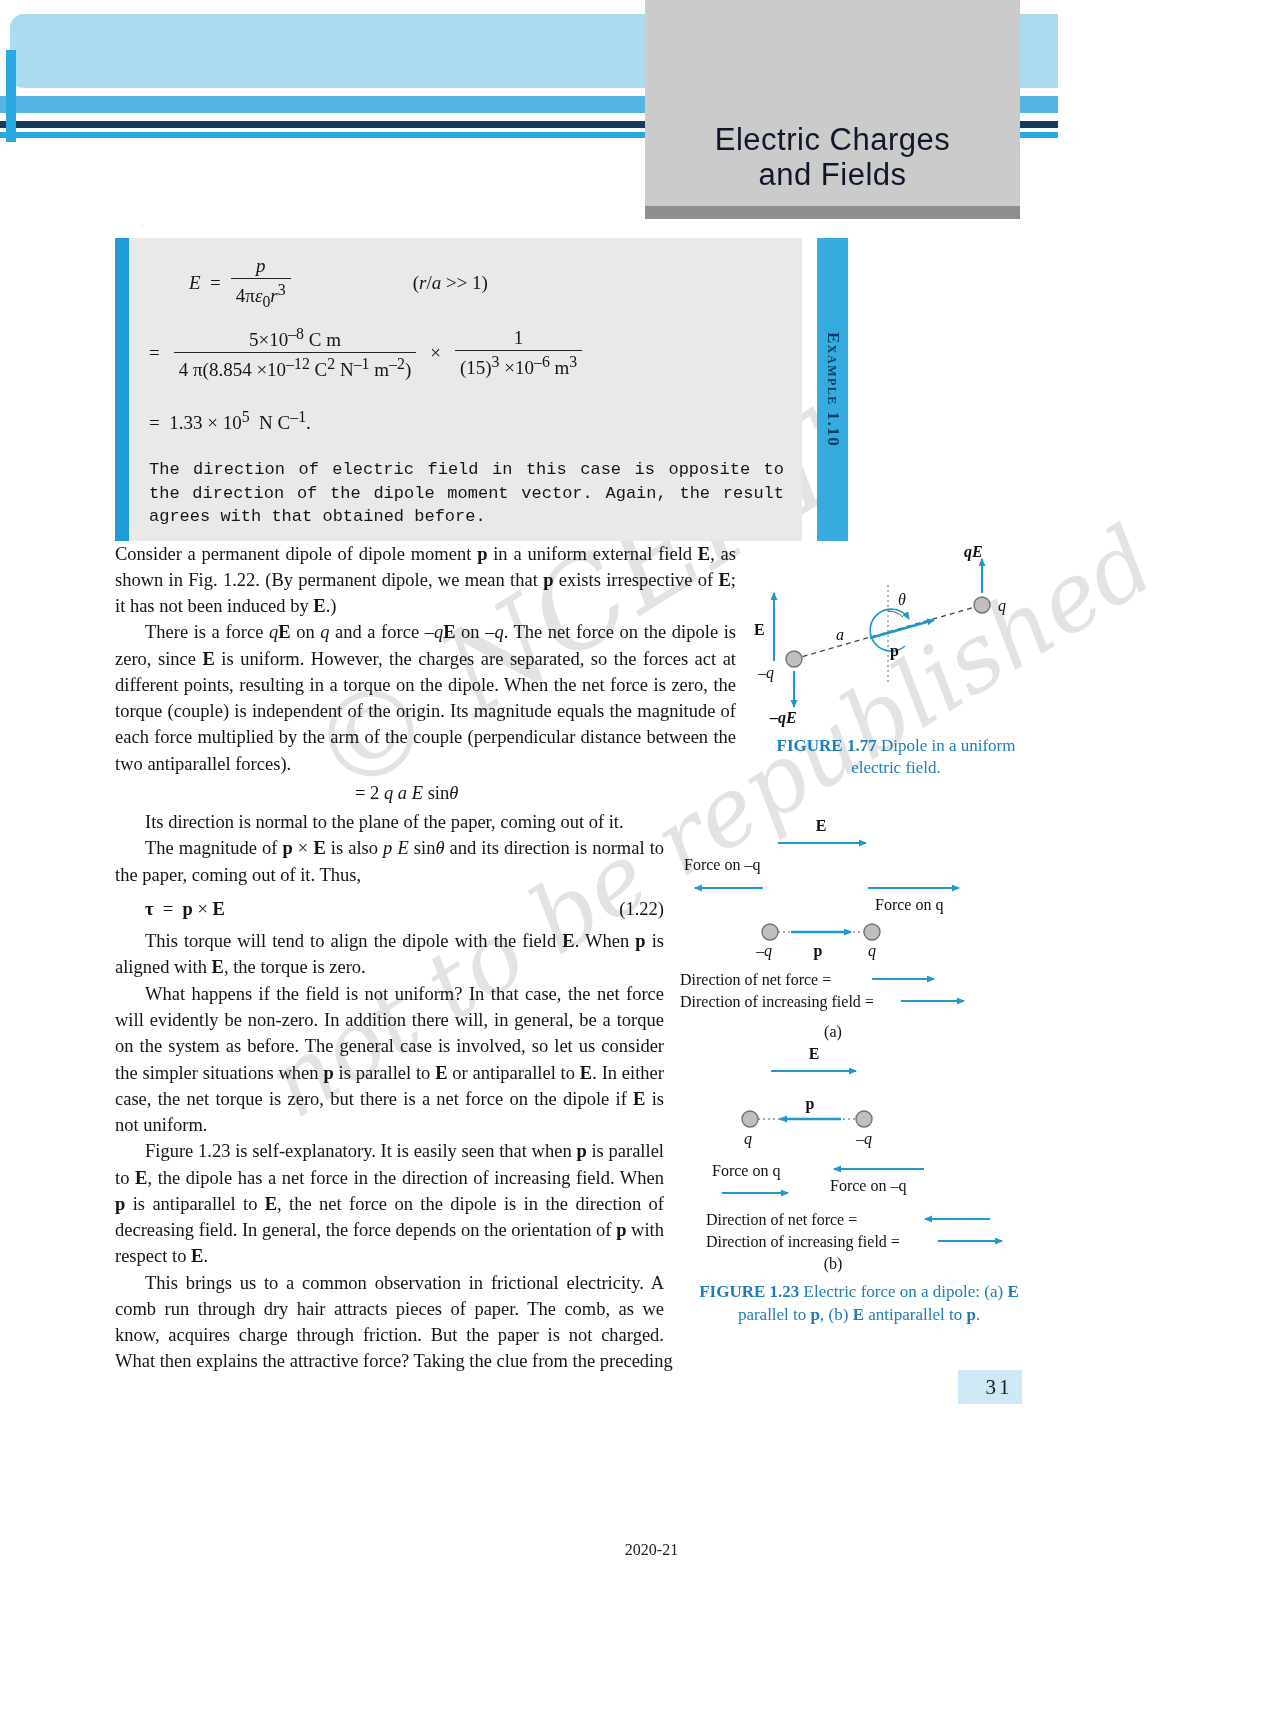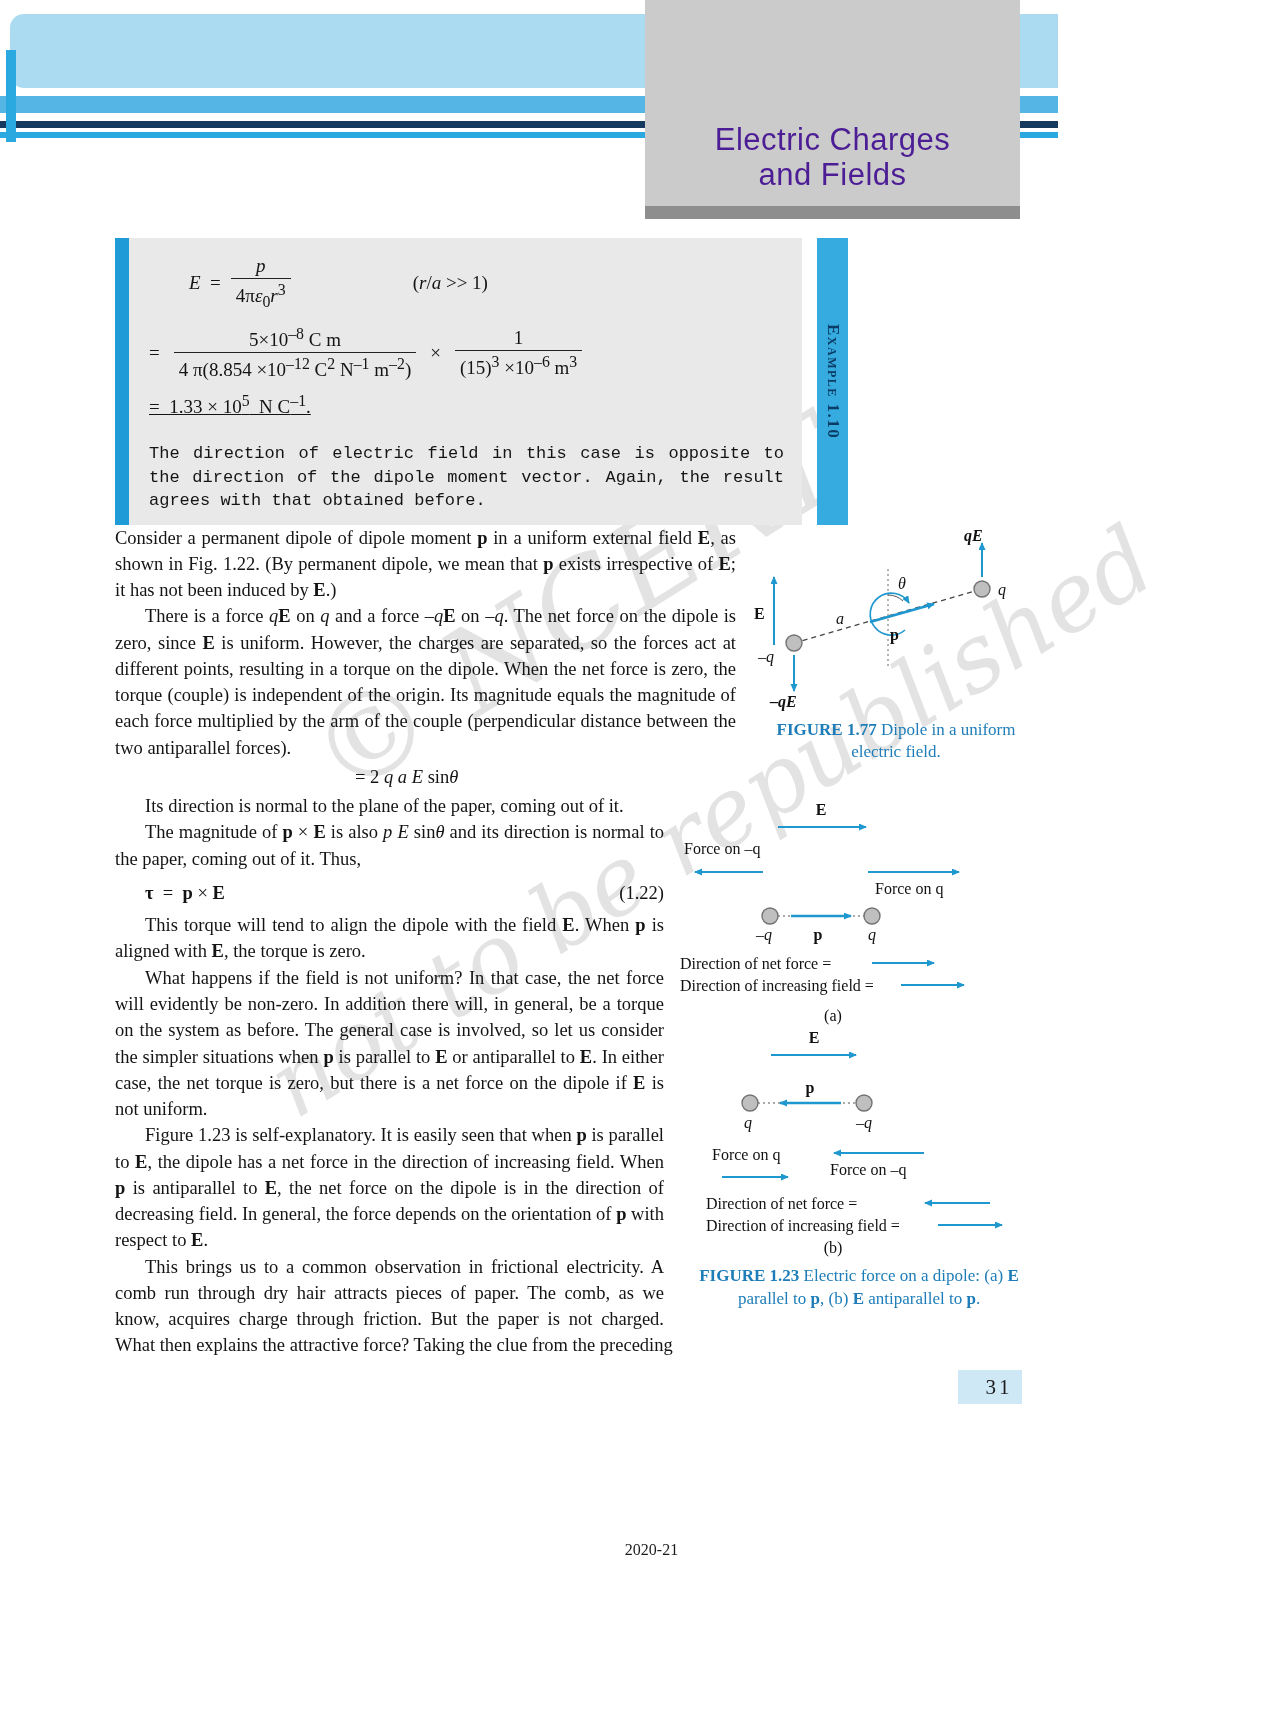--- a/index.html
+++ b/index.html
@@ -10,35 +10,35 @@
   
   .band-light { position:absolute; left:10px; top:14px; width:1048px; height:74px; background:#aadbf1; border-radius:14px 0 0 14px; }
   .band-mid   { position:absolute; left:0; top:96px; width:1058px; height:17px; background:#55b6e5; }
   .band-dark  { position:absolute; left:0; top:121px; width:1058px; height:7px; background:#16395f; }
   .band-cyan2 { position:absolute; left:0; top:132px; width:1058px; height:6px; background:#2aa9e0; }
   .left-bar   { position:absolute; left:6px; top:50px; width:10px; height:92px; background:#2aa9e0; }
 
   .chapter-box { position:absolute; left:645px; top:0; width:375px; height:219px; background:#cbcbcb; }
   .chapter-box .bottom-bar { position:absolute; left:0; bottom:0; width:100%; height:13px; background:#8e8e8e; }
   .chapter-title { position:absolute; left:0; right:0; bottom:26px; text-align:center;
-    font-family:"Liberation Sans", sans-serif; font-size:31px; color:#4c1d95; line-height:1.15; letter-spacing:.5px; }
+    font-family:"Liberation Sans", sans-serif; font-size:31px; color:#0f172a; line-height:1.15; letter-spacing:.5px; }
 
   
   .example-wrap { position:relative; z-index:1; margin:238px 0 0 115px; width:733px; display:flex; align-items:stretch; }
   .example-box { width:687px; min-height:234px; background:#e9e9e9; border-left:14px solid #1f9cd8; padding:16px 18px 12px 20px; font-size:19px; }
   .example-strip { width:31px; margin-left:15px; background:#35abdf; color:#0b3c66; display:flex; align-items:center; justify-content:center;
     writing-mode:vertical-rl; font-variant:small-caps; font-weight:bold; font-size:17px; letter-spacing:1.5px; }
   .eqrow { display:flex; align-items:center; }
   .frac { display:inline-flex; flex-direction:column; align-items:center; text-align:center; line-height:1.25; }
   .frac .den { border-top:1.6px solid #222; padding:1px 5px 0 5px; }
   .frac .num { padding:0 5px; }
   .eq1 { margin-left:40px; gap:10px; }
   .eq1 .cond { margin-left:112px; }
   .eq2 { margin-top:12px; gap:14px; }
-  .eq3 { margin-top:10px;text-decoration:underline; }
+  .eq3 { margin-top:26px; }
   .example-body { margin-top:24px; text-align:justify; line-height:1.38; font-size:17px;font-family:Liberation Mono, monospace; }
 
   
   .section-heading { margin:32px 0 18px 115px; font-size:28px; font-weight:bold; color:#2d2d2d; line-height:1.1; position:relative; z-index:1; }
   .section-heading .num { margin-right:24px; }
   .section-heading .title { font-variant:small-caps; letter-spacing:.5px; }
 
   
   .content { position:relative; z-index:1; margin-left:115px; width:925px; font-size:18.5px; line-height:1.42; text-align:justify; }
   .content p { text-indent:30px; }

